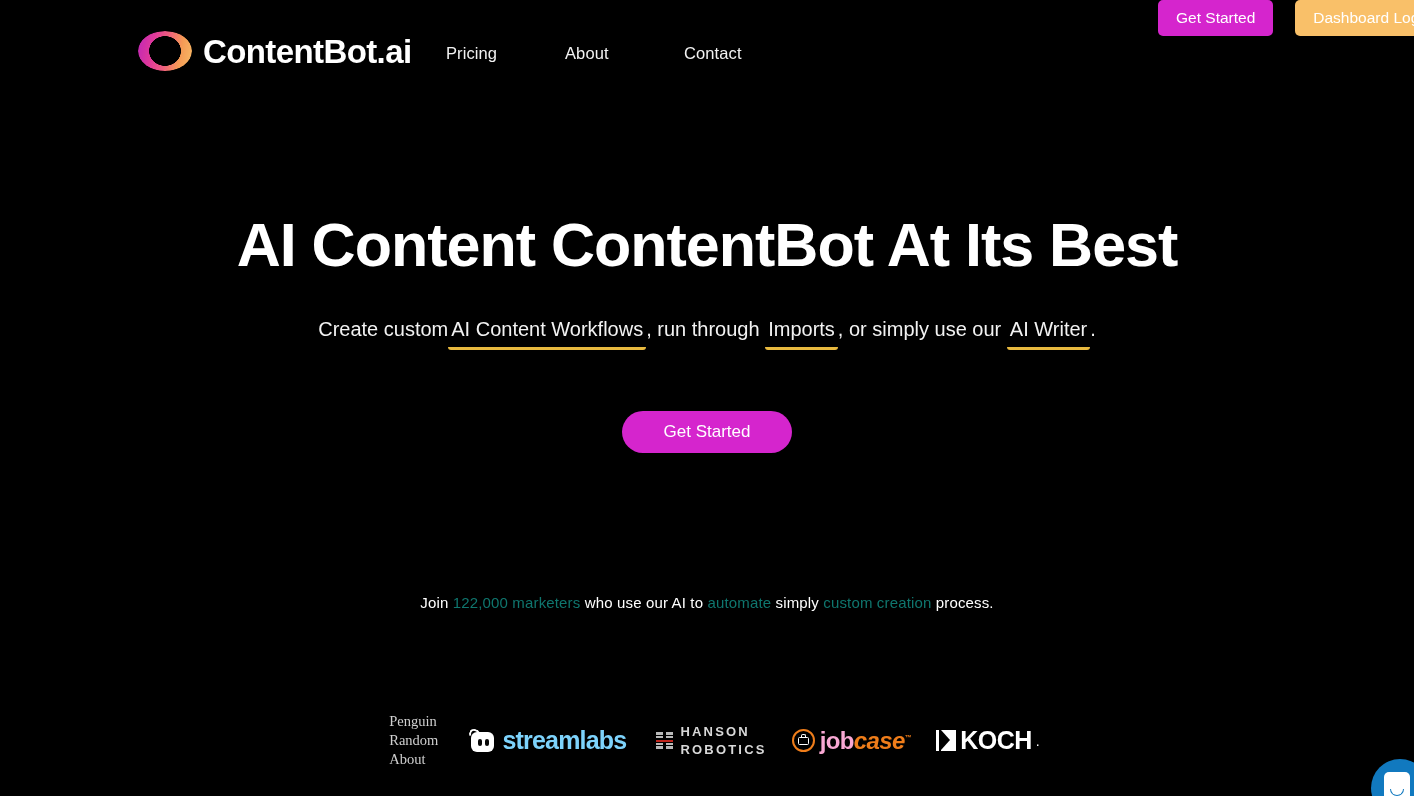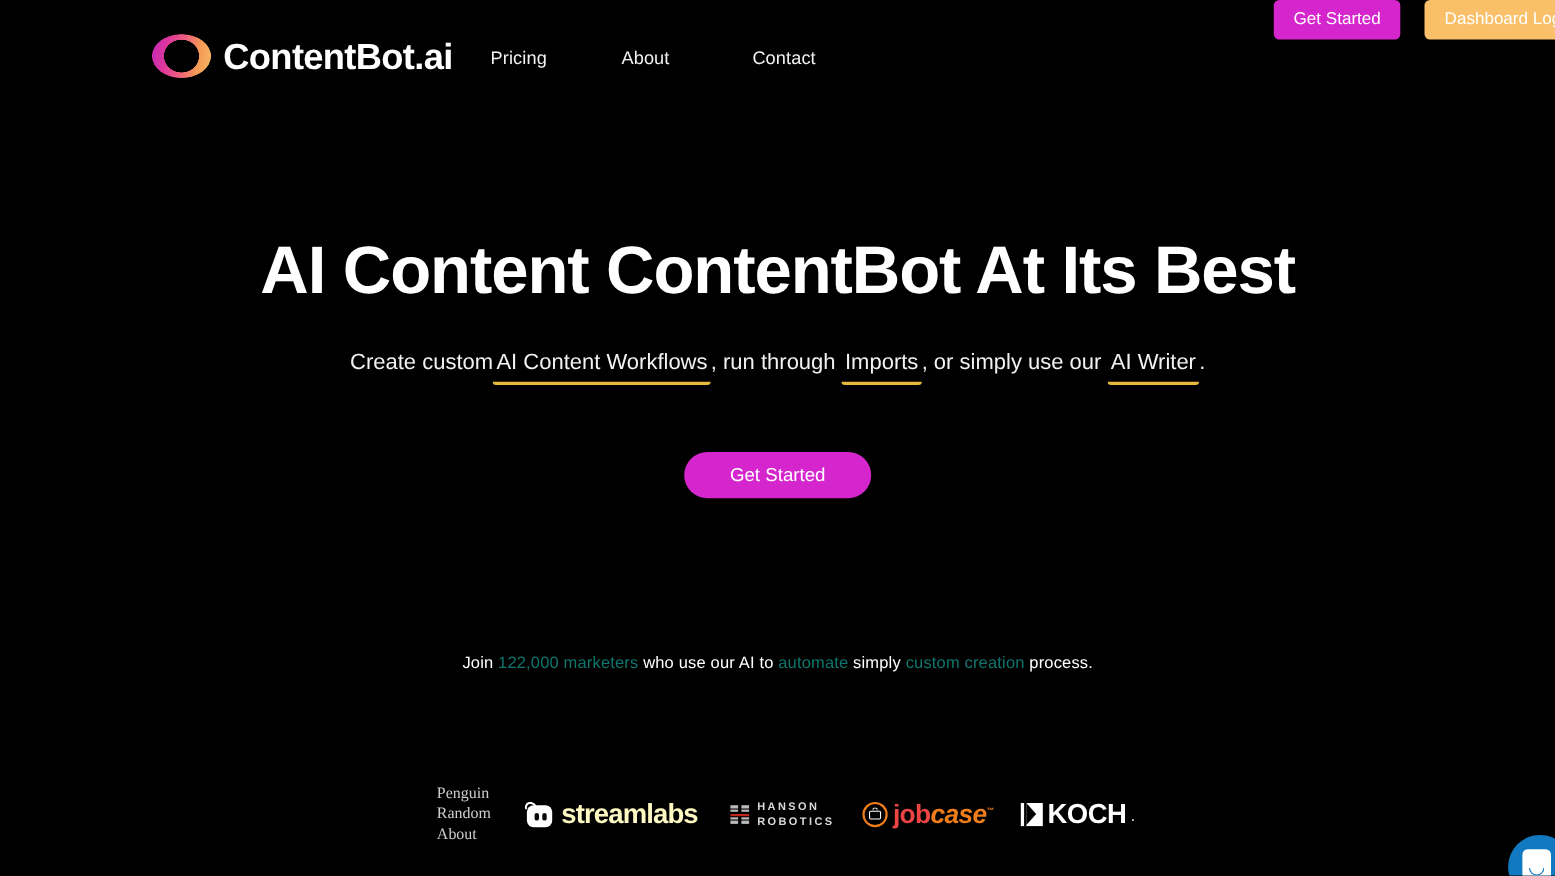--- a/index.html
+++ b/index.html
@@ -106,50 +106,50 @@
     background:#080808; border-radius:2px;
   }
   .slabs-eye.l { left:9px; }
   .slabs-eye.r { left:16px; }
   .slabs-arc {
     position:absolute; left:0px; top:0px; width:11px; height:10px;
     border:2.4px solid #fff; border-radius:50%;
     border-right-color:transparent; border-bottom-color:transparent;
     transform:rotate(20deg);
   }
-  .slabs-text { color:#fef9c3; font-size:25px; font-weight:700; letter-spacing:-0.8px; }
+  .slabs-text { color:#7dd3fc; font-size:25px; font-weight:700; letter-spacing:-0.8px; }
 
   .hanson { display:flex; align-items:center; gap:7px; margin-left:30px; }
   .hanson-mark { position:relative; width:17px; height:17px; }
   .hanson-mark .hbar {
     position:absolute; width:7px; height:2.4px; background:#b9b9b9;
   }
   .hanson-mark .hred {
     position:absolute; left:0; width:17px; height:2.2px; background:#c1261d; top:7.4px;
   }
   .hanson-text {
-    color:#d8d8d8; font-size:10px; font-weight:700;
+    color:#d8d8d8; font-size:13px; font-weight:700;
     letter-spacing:2.2px; line-height:1.38;
   }
 
   .jobcase { display:flex; align-items:center; gap:5px; margin-left:25px; position:relative; }
   .jc-mark {
     width:23px; height:23px; border:2.4px solid #ef7d1a; border-radius:50%;
     position:relative;
   }
   .jc-case {
     position:absolute; left:4px; top:6px; width:11px; height:8px;
     border:1.8px solid #fff; border-radius:1.5px; background:transparent;
   }
   .jc-handle {
     position:absolute; left:7px; top:3.2px; width:5px; height:3px;
     border:1.6px solid #fff; border-bottom:none; border-radius:2px 2px 0 0;
   }
   .jc-text { font-size:24px; font-weight:700; letter-spacing:-0.6px; }
-  .jc-job { color:#ef4444; }
+  .jc-job { color:#f9a8d4; }
   .jc-case-t { color:#ef7d1a;font-style:italic; }
   .jc-tm { color:#ef7d1a; font-size:7px; vertical-align:super; }
 
   .koch { display:flex; align-items:center; gap:4px; margin-left:25px; }
   .koch-mark { position:relative; width:20px; height:21px; background:#fff; }
   .koch-mark::before {
     content:""; position:absolute; left:5px; top:0; width:0; height:0;
     border-top:10.5px solid transparent; border-bottom:10.5px solid transparent;
     border-left:9px solid #000;
   }

